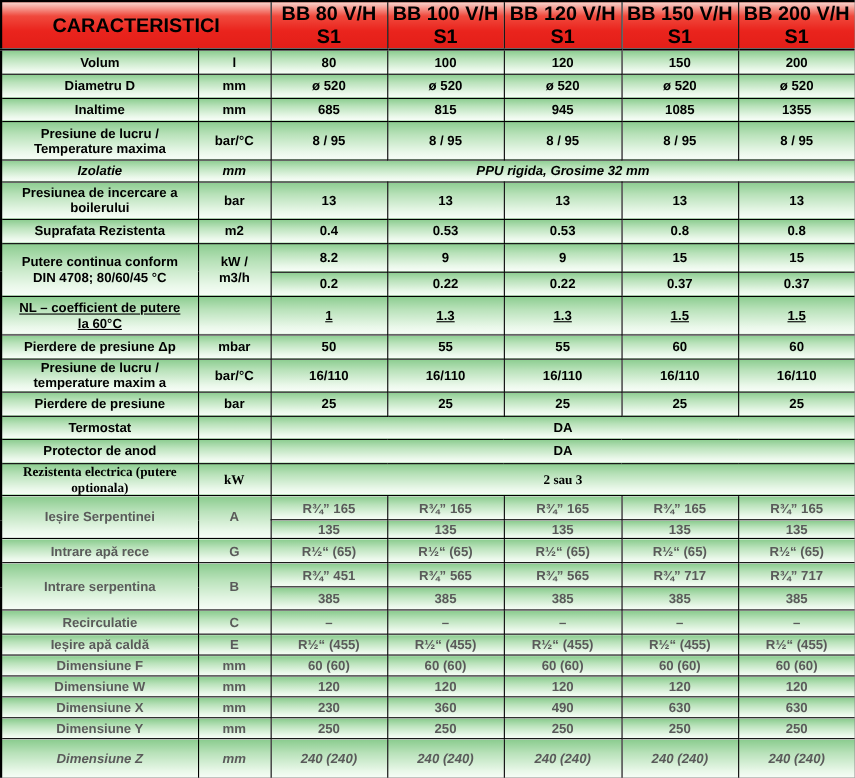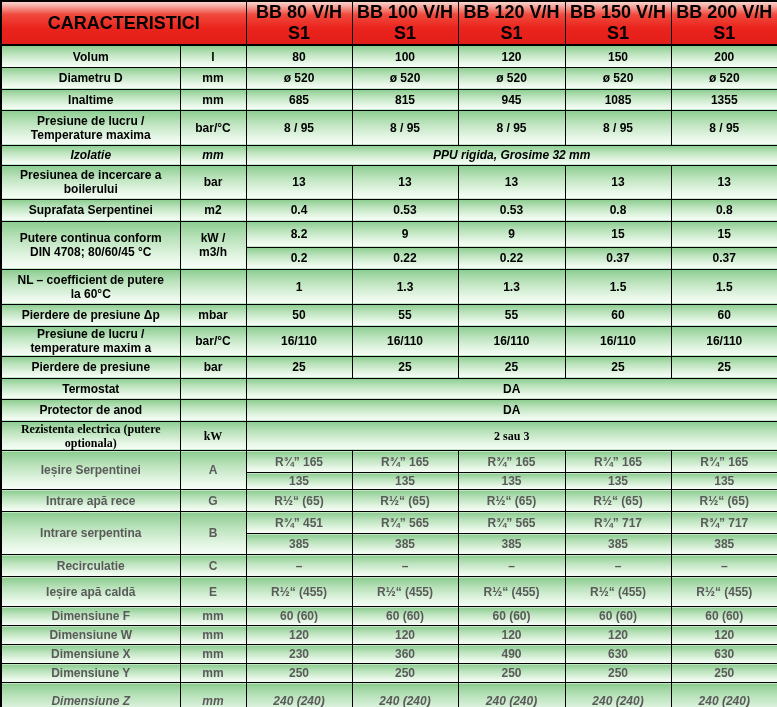--- a/index.html
+++ b/index.html
@@ -101,21 +101,21 @@
           <td>Presiunea de incercare a
 boilerului</td>
           <td>bar</td>
           <td>13</td>
           <td>13</td>
           <td>13</td>
           <td>13</td>
           <td>13</td>
         </tr>
         <tr style="height: 22px;">
-          <td>Suprafata Serpentinei</td>
+          <td>Suprafata Rezistenta</td>
           <td>m2</td>
           <td>0.4</td>
           <td>0.53</td>
           <td>0.53</td>
           <td>0.8</td>
           <td>0.8</td>
         </tr>
         <tr style="height: 26px;">
           <td rowspan="2">Putere continua conform
 DIN 4708; 80/60/45 °C</td>
@@ -127,21 +127,21 @@
           <td>15</td>
           <td>15</td>
         </tr>
         <tr style="height: 22px;">
           <td>0.2</td>
           <td>0.22</td>
           <td>0.22</td>
           <td>0.37</td>
           <td>0.37</td>
         </tr>
-        <tr style="height: 35px;">
+        <tr style="height: 35px; text-decoration: underline;">
           <td>NL – coefficient de putere
 la 60°C</td>
           <td></td>
           <td>1</td>
           <td>1.3</td>
           <td>1.3</td>
           <td>1.5</td>
           <td>1.5</td>
         </tr>
         <tr style="height: 22px;">
@@ -231,21 +231,21 @@
         </tr>
         <tr style="height: 22px;">
           <td class="gray">Recirculatie</td>
           <td class="gray">C</td>
           <td class="gray">–</td>
           <td class="gray">–</td>
           <td class="gray">–</td>
           <td class="gray">–</td>
           <td class="gray">–</td>
         </tr>
-        <tr style="height: 30px;">
+        <tr style="height: 19px;">
           <td class="gray">Ieșire apă caldă</td>
           <td class="gray">E</td>
           <td class="gray">R½“ (455)</td>
           <td class="gray">R½“ (455)</td>
           <td class="gray">R½“ (455)</td>
           <td class="gray">R½“ (455)</td>
           <td class="gray">R½“ (455)</td>
         </tr>
         <tr style="height: 19px;">
           <td class="gray">Dimensiune F</td>

